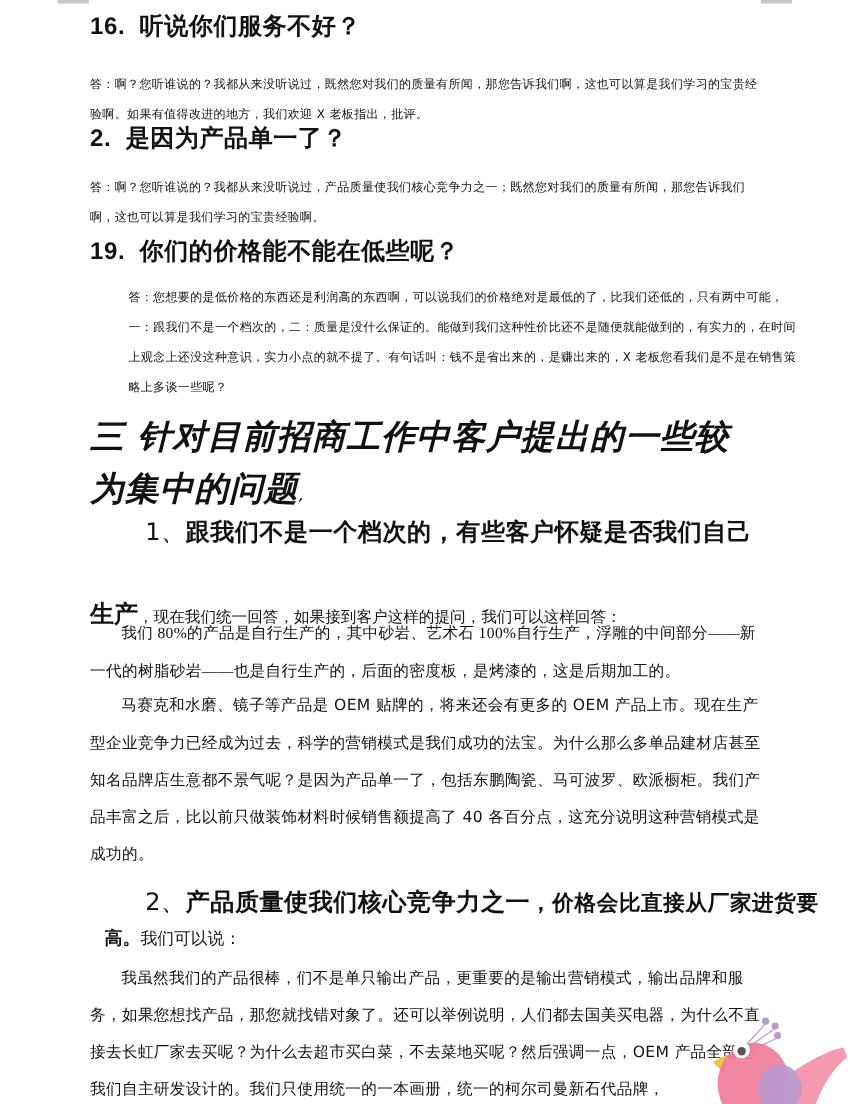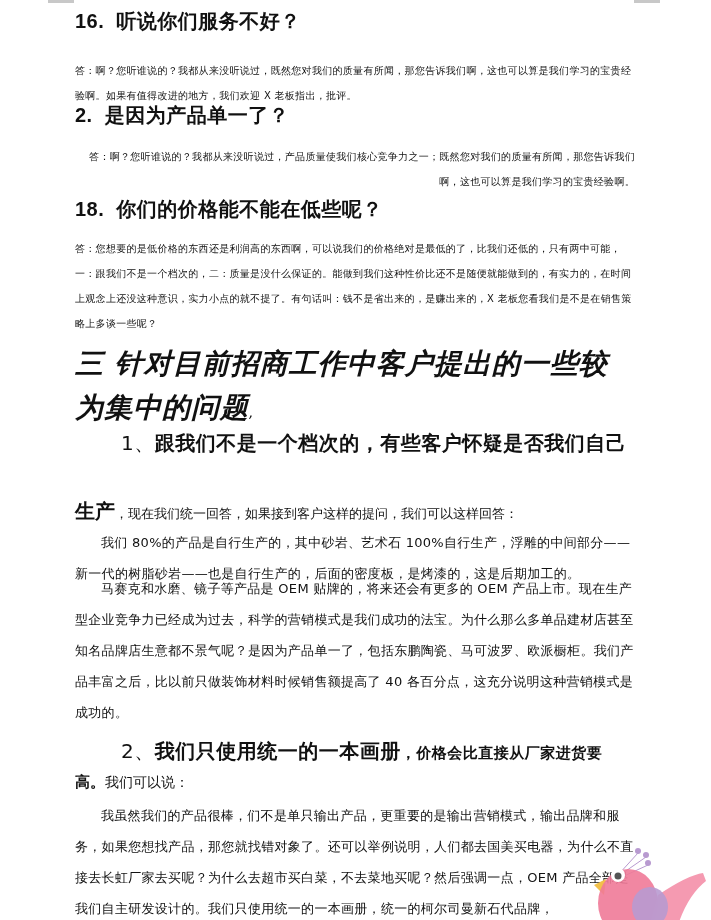--- a/index.html
+++ b/index.html
@@ -31,44 +31,44 @@
 <div class="page">
 
   <div class="q-head" style="top:8px;">
     <span class="num">16.</span><span>听说你们服务不好？</span>
   </div>
   <div class="ans" style="top:58px;">答：啊？您听谁说的？我都从来没听说过，既然您对我们的质量有所闻，那您告诉我们啊，这也可以算是我们学习的宝贵经验啊。如果有值得改进的地方，我们欢迎 X 老板指出，批评。</div>
 
   <div class="q-head" style="top:102px;">
     <span class="num">2.</span><span>是因为产品单一了？</span>
   </div>
-  <div class="ans" style="top:144px;text-align:right;">答：啊？您听谁说的？我都从来没听说过，产品质量使我们核心竞争力之一；既然您对我们的质量有所闻，那您告诉我们啊，这也可以算是我们学习的宝贵经验啊。</div>
+  <div class="ans" style="top:144px;">答：啊？您听谁说的？我都从来没听说过，产品质量使我们核心竞争力之一；既然您对我们的质量有所闻，那您告诉我们啊，这也可以算是我们学习的宝贵经验啊。</div>
 
   <div class="q-head" style="top:196px;">
-    <span class="num">18.</span><span>你们的价格能不能在低些呢？</span>
+    <span class="num">19.</span><span>你们的价格能不能在低些呢？</span>
   </div>
-  <div class="ans" style="top:236px;">答：您想要的是低价格的东西还是利润高的东西啊，可以说我们的价格绝对是最低的了，比我们还低的，只有两中可能，一：跟我们不是一个档次的，二：质量是没什么保证的。能做到我们这种性价比还不是随便就能做到的，有实力的，在时间上观念上还没这种意识，实力小点的就不提了。有句话叫：钱不是省出来的，是赚出来的，X 老板您看我们是不是在销售策略上多谈一些呢？</div>
+  <div class="ans" style="top:236px;margin-left:32px;">答：您想要的是低价格的东西还是利润高的东西啊，可以说我们的价格绝对是最低的了，比我们还低的，只有两中可能，一：跟我们不是一个档次的，二：质量是没什么保证的。能做到我们这种性价比还不是随便就能做到的，有实力的，在时间上观念上还没这种意识，实力小点的就不提了。有句话叫：钱不是省出来的，是赚出来的，X 老板您看我们是不是在销售策略上多谈一些呢？</div>
 
   <div class="sec-title" style="top:342px;">
     <span>三  针对目前招商工作中客户提出的一些较为集中的问题</span><span class="tail">,</span>
   </div>
 
   <div class="sub-head" style="top:430px; padding-left:46px;">
     <span class="idx">1、</span><span>跟我们不是一个档次的，有些客户怀疑是否我们自己</span>
   </div>
   <div class="lead" style="top:478px;margin-top:20px;">
     <span class="big">生产</span><span class="small">，现在我们统一回答，如果接到客户这样的提问，我们可以这样回答：</span>
   </div>
-  <div class="para" style="top:527px;">我们 80%的产品是自行生产的，其中砂岩、艺术石 100%自行生产，浮雕的中间部分——新一代的树脂砂岩——也是自行生产的，后面的密度板，是烤漆的，这是后期加工的。</div>
+  <div class="para" style="top:512px;font-family:Liberation Serif, serif;">我们 80%的产品是自行生产的，其中砂岩、艺术石 100%自行生产，浮雕的中间部分——新一代的树脂砂岩——也是自行生产的，后面的密度板，是烤漆的，这是后期加工的。</div>
   <div class="para" style="top:573px;">马赛克和水磨、镜子等产品是 OEM 贴牌的，将来还会有更多的 OEM 产品上市。现在生产型企业竞争力已经成为过去，科学的营销模式是我们成功的法宝。为什么那么多单品建材店甚至知名品牌店生意都不景气呢？是因为产品单一了，包括东鹏陶瓷、马可波罗、欧派橱柜。我们产品丰富之后，比以前只做装饰材料时候销售额提高了 40 各百分点，这充分说明这种营销模式是成功的。</div>
 
   <div class="sub-head" style="top:738px; padding-left:46px;">
-    <span class="idx">2、</span><span>我们只使用统一的一本画册</span><span style="font-size:15px;">，价格会比直接从厂家进货要</span>
+    <span class="idx">2、</span><span>产品质量使我们核心竞争力之一</span><span style="font-size:18px;">，价格会比直接从厂家进货要</span>
   </div>
-  <div class="lead" style="top:772px;">
+  <div class="lead" style="top:772px;margin-left:12px;">
     <span class="big" style="font-size:15px;">高。</span><span class="small" style="font-size:14px;">我们可以说：</span>
   </div>
   <div class="para" style="top:800px;">我虽然我们的产品很棒，们不是单只输出产品，更重要的是输出营销模式，输出品牌和服务，如果您想找产品，那您就找错对象了。还可以举例说明，人们都去国美买电器，为什么不直接去长虹厂家去买呢？为什么去超市买白菜，不去菜地买呢？然后强调一点，OEM 产品全部是我们自主研发设计的。我们只使用统一的一本画册，统一的柯尔司曼新石代品牌，</div>
 </div>
 
 <div class="bird">
   <svg width="130" height="110" viewBox="0 0 130 110">
     <circle cx="50" cy="6" r="3" fill="#b89ad0"></circle>
     <circle cx="58" cy="10" r="3" fill="#b89ad0"></circle>
     <circle cx="60" cy="18" r="3" fill="#b89ad0"></circle>

